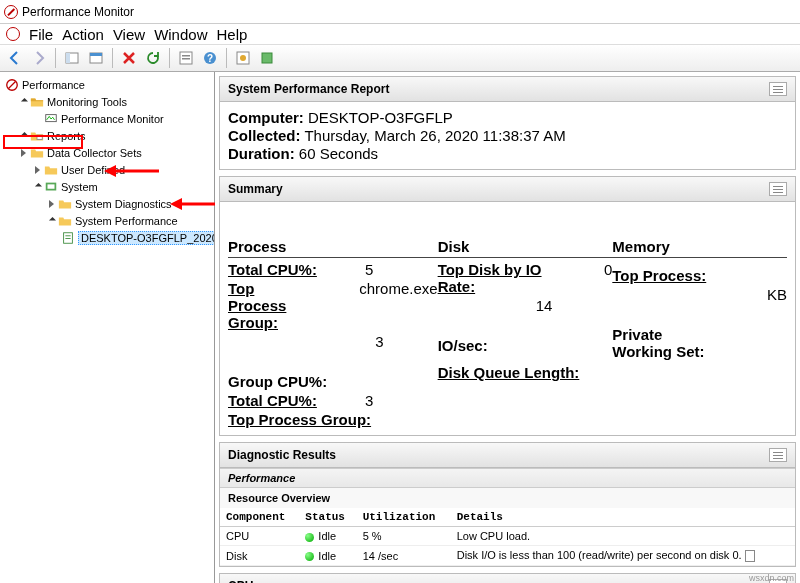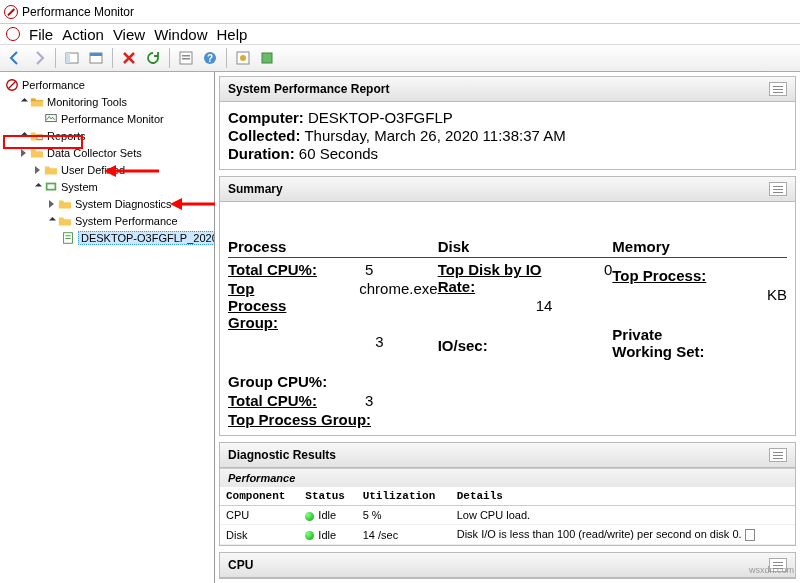--- a/index.html
+++ b/index.html
@@ -56,21 +56,21 @@
 .link { color:#000; text-decoration:none; }
 .doci { width:10px; height:12px; display:inline-block; border:1px solid #888; background:#fff; vertical-align:middle; margin-left:3px; }
 
 .redbox { position:absolute; border:2px solid red; pointer-events:none; z-index:100; }
 .arrow { position:absolute; z-index:101; pointer-events:none; }
 
 .folder { fill:#f6c95a; }
 .folder-s { fill:#e0a830; }
 .green-ico { fill:#58a858; }
 .report-ico { fill:#3a8a3a; }
-.watermark { position:absolute; right:6px; bottom:8px; font-size:9px; color:#999; }
+.watermark { position:absolute; right:6px; bottom:0; font-size:9px; color:#999; }
 </style>
 </head>
 <body>
 
 <div class="titlebar">
   <div class="icon"></div>
   <span>Performance Monitor</span>
 </div>
 
 <div class="menubar">
@@ -273,20 +273,23 @@
           <div class="sumcol">
             <div class="h">Disk</div>
             <div class="r">
                 <span class="k">Top Disk by IO Rate:</span>
                 <span class="v">0</span>
               </div>
             <div class="r">
                 <span class="kn">IO/sec:</span>
                 <span class="v">14</span>
               </div>
+            <div class="r" style="margin-top:8px">
+                <span class="k">Disk Queue Length:</span>
+              </div>
           </div>
           <div class="sumcol">
             <div class="h">Memory</div>
             <div class="r" style="margin-top:8px">
                 <span class="k">Top Process:</span>
               </div>
             <div class="r">
                 <span class="kn">Private Working Set:</span>
                 <span class="v">KB</span>
               </div>
@@ -294,20 +297,21 @@
         </div>
       </div>
     </div>
 
     <div class="panel">
       <div class="phead">
         <span>Diagnostic Results</span>
         <span class="menuico"></span>
       </div>
       <div class="subh">Performance</div>
+      <div class="subh2">Resource Overview</div>
       <table class="rtable">
         <tbody>
             <tr>
           <th>Component</th>
           <th>Status</th>
           <th>Utilization</th>
           <th>Details</th>
         </tr>
         <tr>
           <td><a class="link">CPU</a></td>

